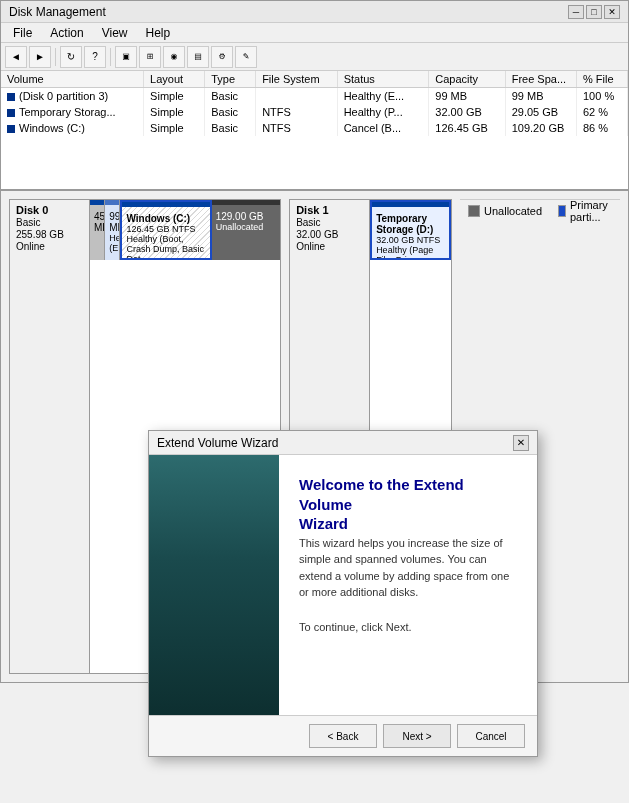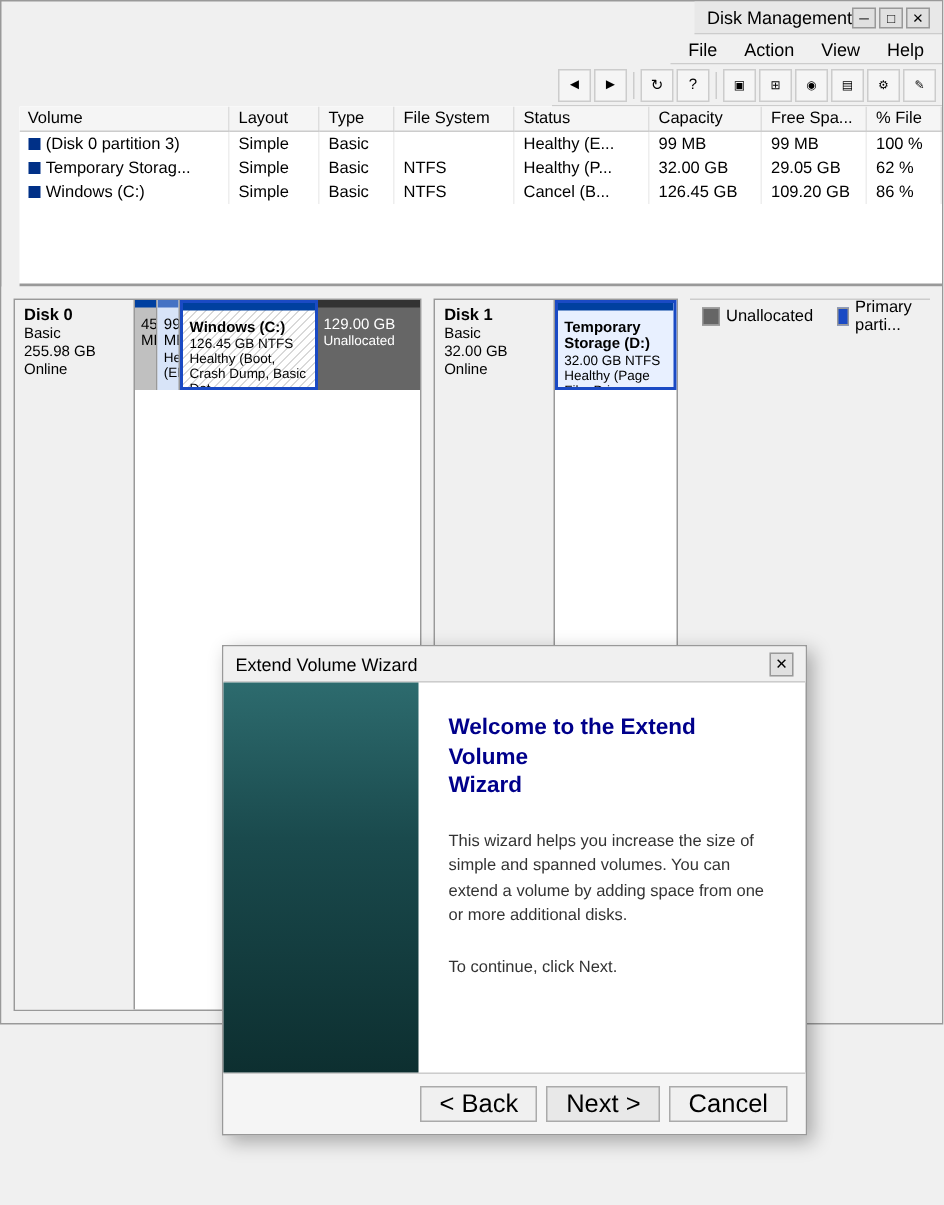--- a/index.html
+++ b/index.html
@@ -14,21 +14,20 @@
     }
 
     
     .main-window {
       width: 629px;
       height: 683px;
       background: #f0f0f0;
       border: 1px solid #999;
       display: flex;
       flex-direction: column;
-      align-items: flex-end;
     }
 
     .title-bar {
       background: #e8e8e8;
       height: 22px;
       display: flex;
       align-items: center;
       padding: 0 8px;
       border-bottom: 1px solid #ccc;
       justify-content: space-between;
@@ -332,21 +331,21 @@
       flex: 1;
       padding: 20px 20px 16px 20px;
       display: flex;
       flex-direction: column;
     }
 
     .dialog-heading {
       font-size: 15px;
       font-weight: bold;
       color: #00008b;
-      margin-bottom: 19px;
+      margin-bottom: 1px;
       line-height: 1.3;
     }
 
     .dialog-description {
       font-size: 11px;
       color: #333;
       line-height: 1.5;
       margin-bottom: 12px;
     }
 
@@ -363,21 +362,21 @@
       justify-content: flex-end;
       gap: 6px;
       background: #f5f5f5;
     }
 
     .dialog-btn {
       min-width: 68px;
       height: 24px;
       border: 1px solid #aaa;
       background: #f0f0f0;
-      font-size: 17px;
+      font-size: 10px;
       cursor: pointer;
       padding: 0 12px;
       display: flex;
       align-items: center;
       justify-content: center;
     }
 
     .dialog-btn-primary {
       background: #e8e8e8;
     }

